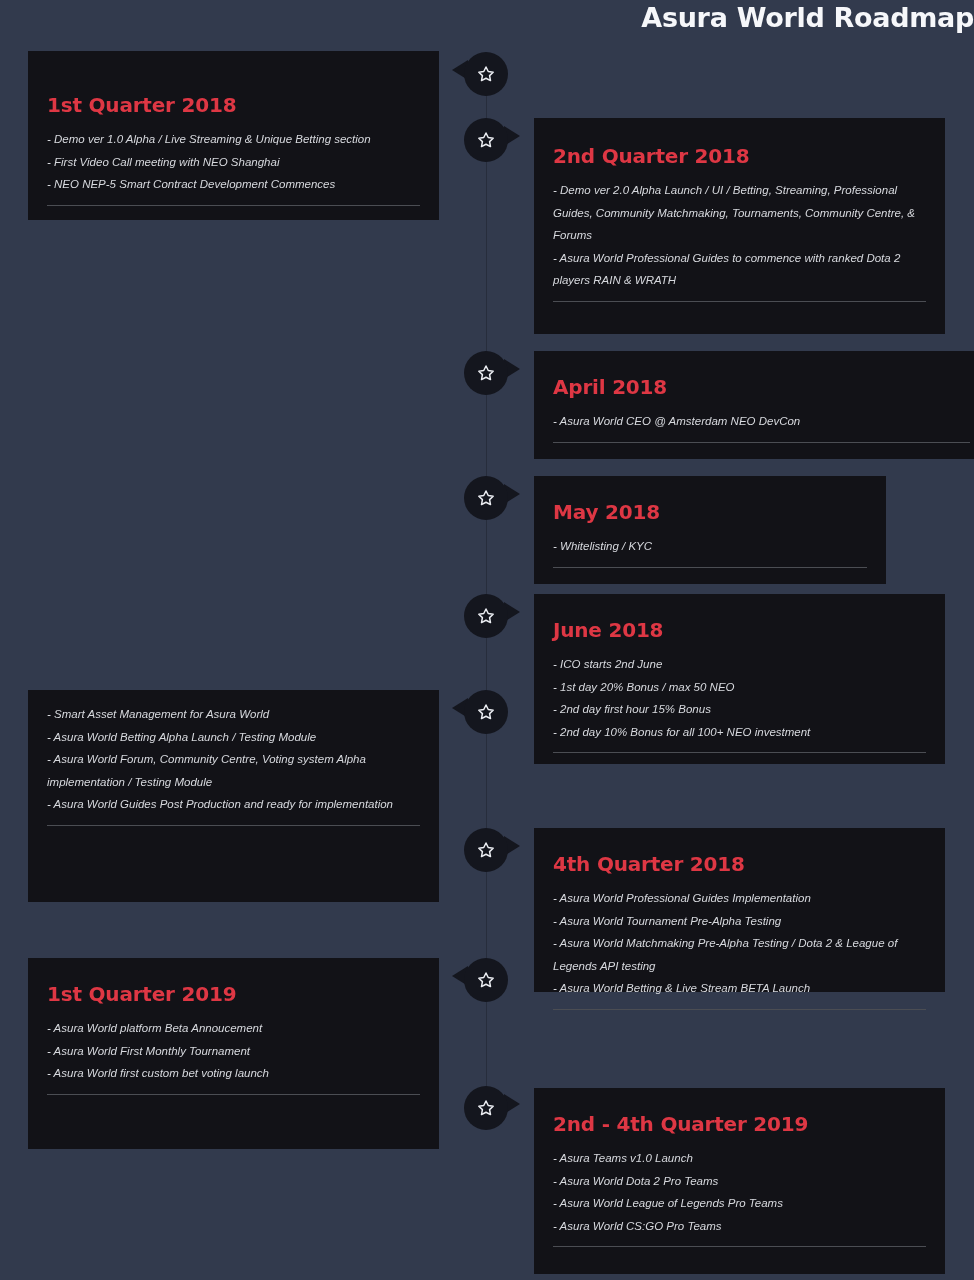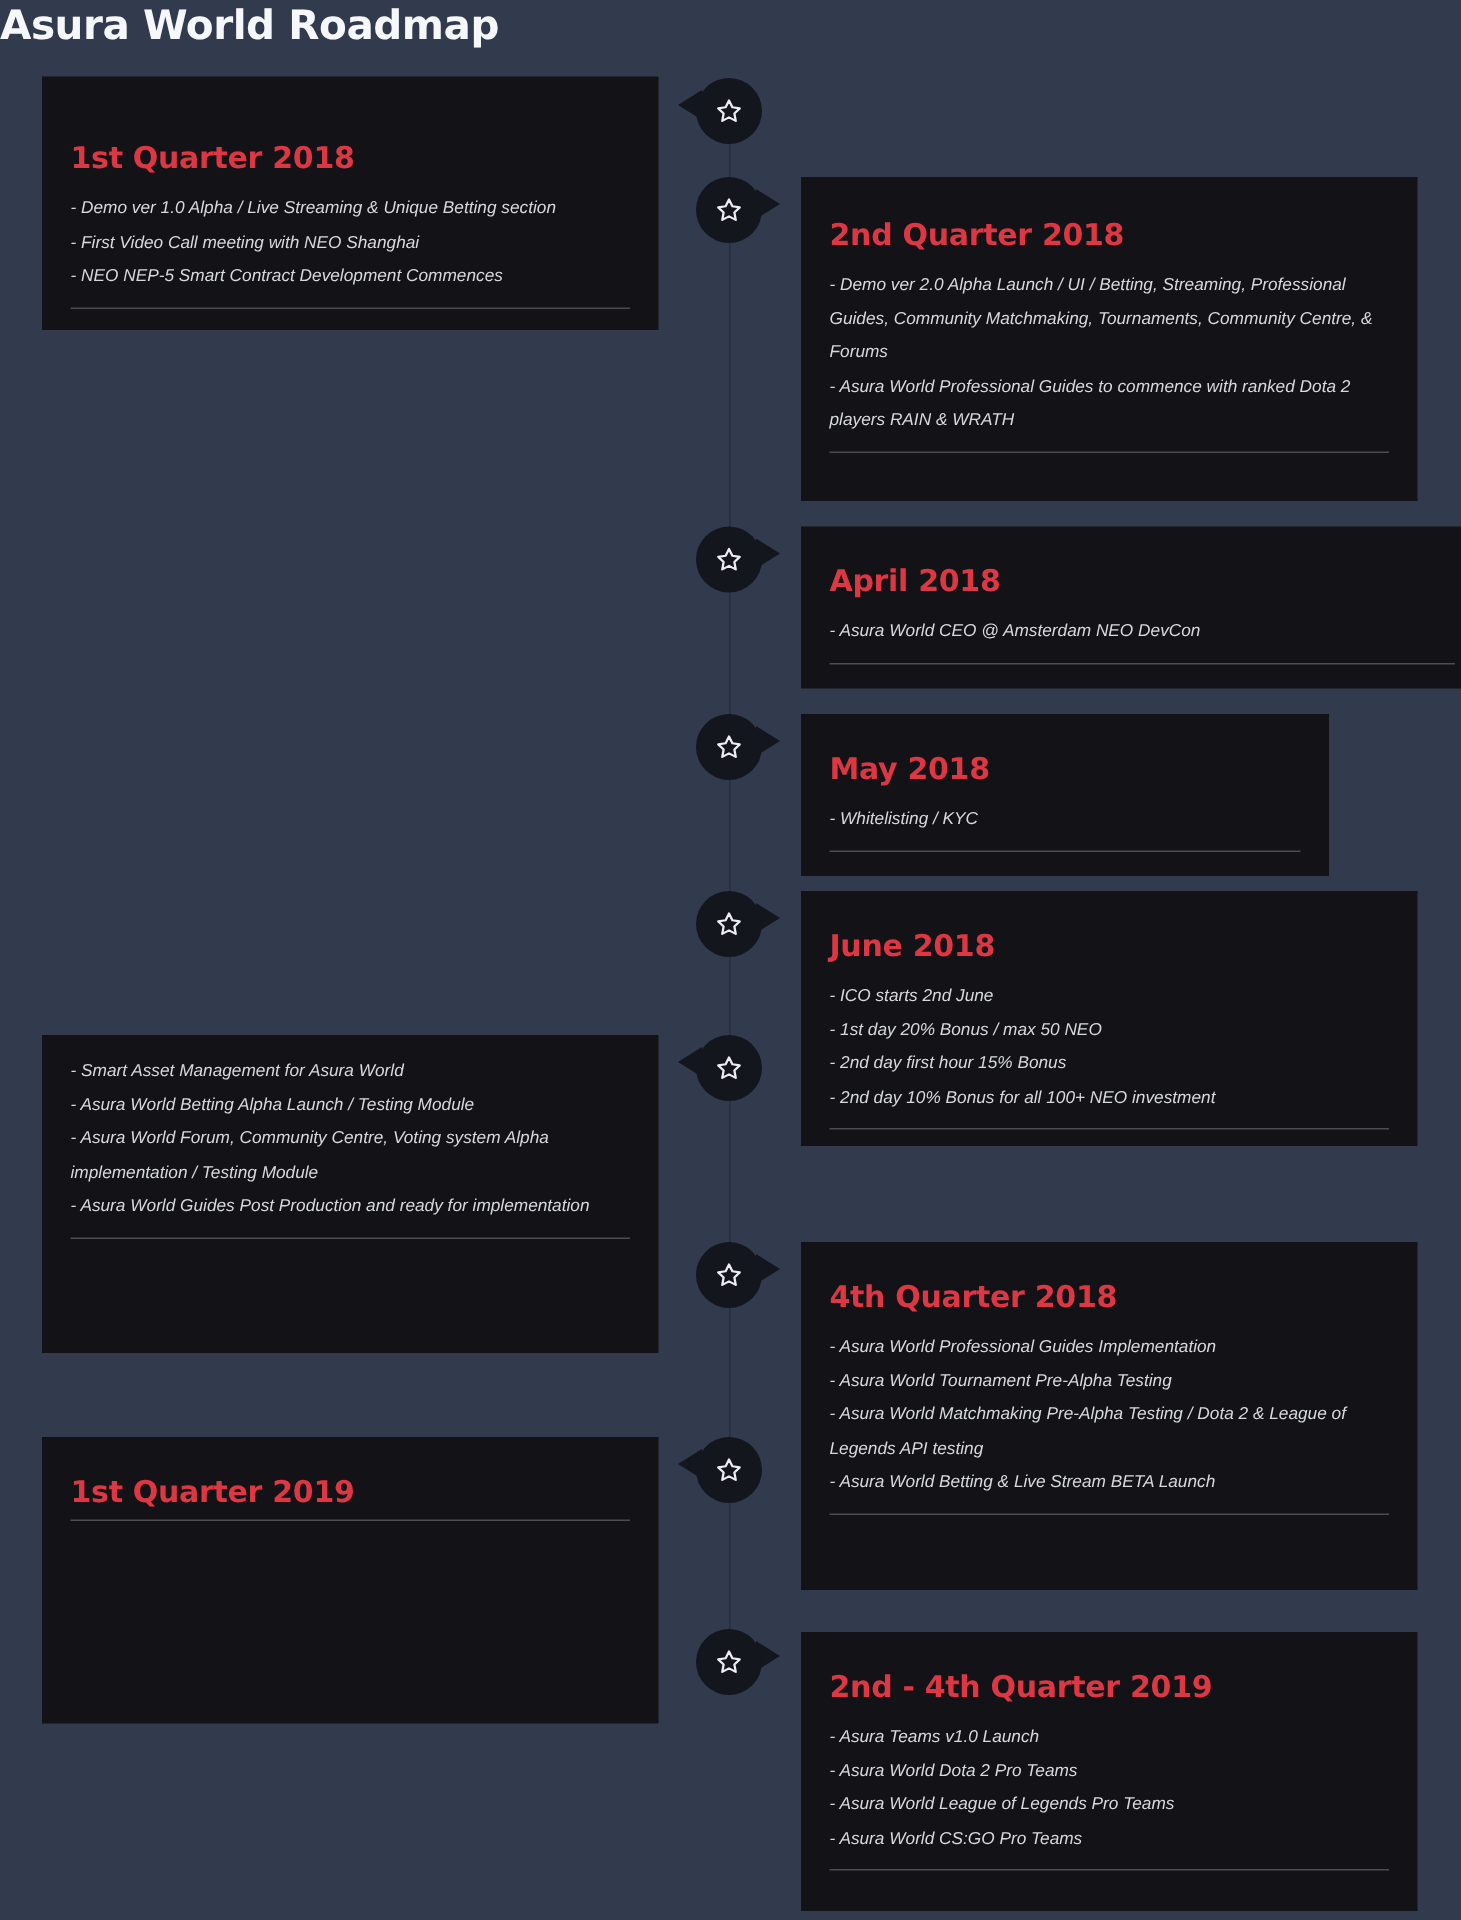--- a/index.html
+++ b/index.html
@@ -6,21 +6,21 @@
   html, body {
     width:974px; height:1280px;
     background:#323a4d;
     font-family:"Liberation Sans", sans-serif;
     overflow:hidden;
   }
   #root { position:relative; width:974px; height:1280px; }
 
   .page-title {
     position:absolute; top:2px; left:0; width:974px;
-    text-align:left;
+    text-align:right;
     font-size:27px;
     font-weight:bold;
     letter-spacing:-0.3px;
     color:#f6f7fa;
     font-family:"DejaVu Sans", sans-serif;
   }
 
   
   .spine {
     position:absolute;
@@ -159,33 +159,38 @@
   <div class="card" style="left:28px; top:690px; width:411px; height:212px;">
     <div class="card-lines">
       <div class="card-line">- Smart Asset Management for Asura World</div>
       <div class="card-line">- Asura World Betting Alpha Launch / Testing Module</div>
       <div class="card-line">- Asura World Forum, Community Centre, Voting system Alpha implementation / Testing Module</div>
       <div class="card-line">- Asura World Guides Post Production and ready for implementation</div>
     </div>
     <div class="card-divider"></div>
   </div>
 
-  <div class="card" style="left:534px; top:828px; width:411px; height:232px;">
+  <div class="card" style="left:534px; top:828px; width:411px; height:164px;">
     <div class="card-title" style="margin-top:26px;">4th Quarter 2018</div>
     <div class="card-lines">
       <div class="card-line">- Asura World Professional Guides Implementation</div>
       <div class="card-line">- Asura World Tournament Pre-Alpha Testing</div>
       <div class="card-line">- Asura World Matchmaking Pre-Alpha Testing / Dota 2 &amp; League of Legends API testing</div>
       <div class="card-line">- Asura World Betting &amp; Live Stream BETA Launch</div>
     </div>
     <div class="card-divider"></div>
   </div>
 
   <div class="card" style="left:28px; top:958px; width:411px; height:191px;">
     <div class="card-title" style="margin-top:26px;">1st Quarter 2019</div>
+    <div class="card-lines">
+      <div class="card-line">- Asura World platform Beta Annoucement</div>
+      <div class="card-line">- Asura World First Monthly Tournament</div>
+      <div class="card-line">- Asura World first custom bet voting launch</div>
+    </div>
     <div class="card-divider"></div>
   </div>
 
   <div class="card" style="left:534px; top:1088px; width:411px; height:186px;">
     <div class="card-title" style="margin-top:26px;">2nd - 4th Quarter 2019</div>
     <div class="card-lines">
       <div class="card-line">- Asura Teams v1.0 Launch</div>
       <div class="card-line">- Asura World Dota 2 Pro Teams</div>
       <div class="card-line">- Asura World League of Legends Pro Teams</div>
       <div class="card-line">- Asura World CS:GO Pro Teams</div>

